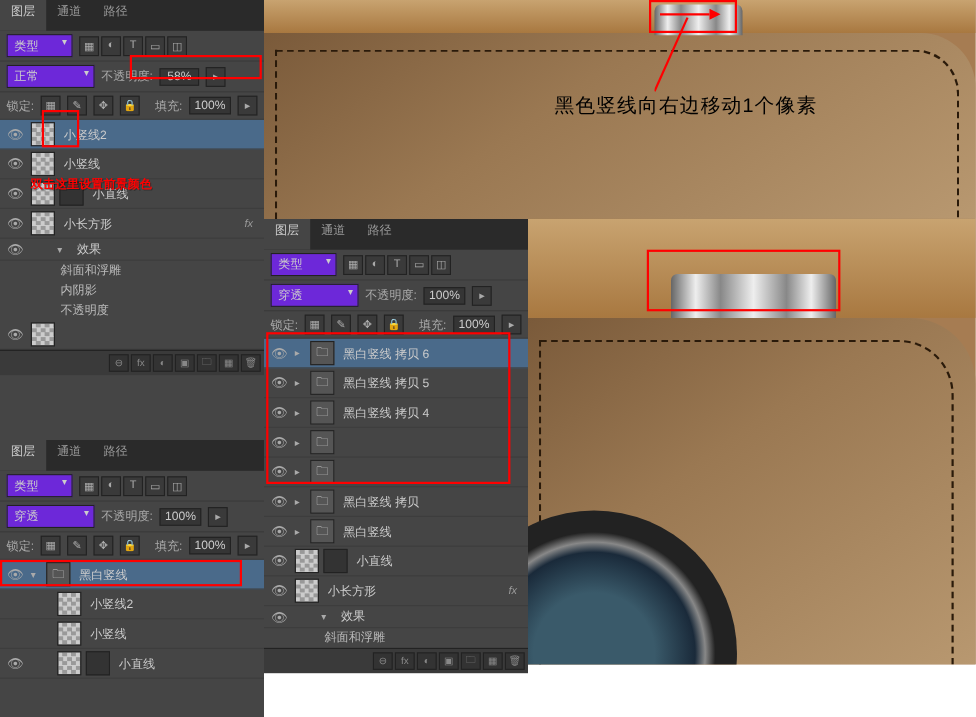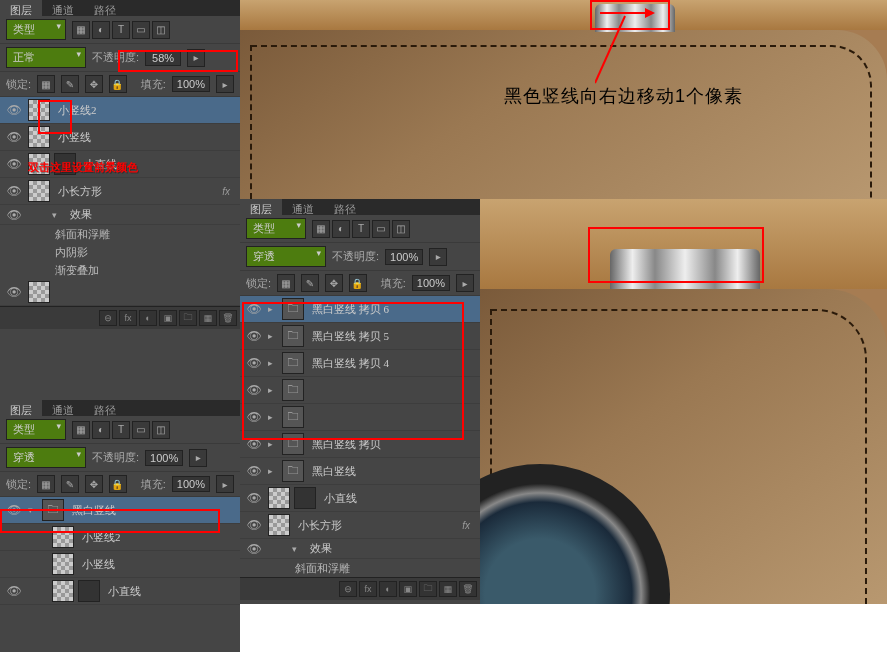--- a/index.html
+++ b/index.html
@@ -1,38 +1,38 @@
 <!DOCTYPE html>
 <html><head>
 <meta charset="utf-8">
 <style>
 * { margin: 0; padding: 0; box-sizing: border-box; font-family: "Microsoft YaHei", sans-serif; }
 body { background: #fff; width: 887px; height: 652px; position: relative; overflow: hidden; }
 
 .panel { position: absolute; background: #454545; color: #ccc; font-size: 11px; }
-.panel-tabs { display: flex; background: #2a2a2a; height: 16px; }
+.panel-tabs { display: flex; background: #2a2a2a; height: 28px; }
 .panel-tab { padding: 3px 10px; cursor: pointer; color: #999; }
 .panel-tab.active { background: #454545; color: #ccc; }
 
 .panel-row { display: flex; align-items: center; padding: 3px 6px; gap: 6px; border-bottom: 1px solid #3a3a3a; }
-.dropdown { background: #4d7c0f; border: 1px solid #222; padding: 2px 16px 2px 6px; color: #ccc; position: relative; min-width: 60px; }
+.dropdown { background: #6d28d9; border: 1px solid #222; padding: 2px 16px 2px 6px; color: #ccc; position: relative; min-width: 60px; }
 .dropdown::after { content: "▾"; position: absolute; right: 4px; top: 1px; font-size: 9px; }
 .label { color: #aaa; font-size: 11px; }
 .percent-box { background: #353535; border: 1px solid #222; padding: 1px 4px; color: #ccc; min-width: 36px; text-align: center; }
 .icon-btn { width: 18px; height: 18px; background: #3a3a3a; border: 1px solid #222; display: flex; align-items: center; justify-content: center; font-size: 10px; color: #aaa; cursor: pointer; }
 .toolbar-icons { display: flex; gap: 2px; }
 
 .layer-list { background: #454545; }
 .layer-row { display: flex; align-items: center; padding: 2px 4px; gap: 4px; border-bottom: 1px solid #3d3d3d; min-height: 26px; }
 .layer-row.selected { background: #4a6a8a; }
 .vis-col { width: 20px; text-align: center; color: #aaa; font-size: 12px; cursor: pointer; }
 .thumb { width: 22px; height: 22px; background: repeating-conic-gradient(#999 0 25%, #ccc 0 50%) 0 0/8px 8px; border: 1px solid #222; flex-shrink: 0; }
 .thumb.dark { background: #333; }
 .thumb.folder { background: #555; display: flex; align-items: center; justify-content: center; }
-.layer-name { flex: 1; color: #ccc; font-size: 11px; padding-left: 4px; font-family: Liberation Serif, serif; }
+.layer-name { flex: 1; color: #ccc; font-size: 11px; padding-left: 4px; }
 .fx-label { color: #999; font-style: italic; font-size: 10px; padding-right: 6px; }
 .indent { width: 20px; flex-shrink: 0; }
 .triangle { width: 10px; color: #aaa; font-size: 9px; cursor: pointer; }
 
 .panel-footer { display: flex; justify-content: flex-end; gap: 2px; padding: 3px; background: #3a3a3a; border-top: 1px solid #222; }
 .footer-icon { width: 18px; height: 16px; background: #333; border: 1px solid #222; display: flex; align-items: center; justify-content: center; font-size: 9px; color: #888; cursor: pointer; }
 
 .red-box { position: absolute; border: 2px solid #ff0000; z-index: 20; pointer-events: none; }
 .red-text-overlay { position: absolute; color: #ff0000; font-size: 11px; font-weight: bold; z-index: 21; text-shadow: 1px 1px 0 rgba(0,0,0,0.3); }
 .red-arrow { position: absolute; z-index: 20; }
@@ -112,21 +112,21 @@
       <div class="fx-label">fx</div>
     </div>
     <div class="layer-row" style="min-height:18px">
       <div class="vis-col">👁</div>
       <div class="indent"></div>
       <div class="triangle">▾</div>
       <div class="layer-name">效果</div>
     </div>
     <div class="effect-sub">斜面和浮雕</div>
     <div class="effect-sub">内阴影</div>
-    <div class="effect-sub">渐变叠加</div>
+    <div class="effect-sub">不透明度</div>
     <div class="layer-row">
       <div class="vis-col">👁</div>
       <div class="thumb"></div>
     </div>
   </div>
   <div class="panel-footer">
     <div class="footer-icon">⊖</div>
     <div class="footer-icon">fx</div>
     <div class="footer-icon">◐</div>
     <div class="footer-icon">▣</div>

